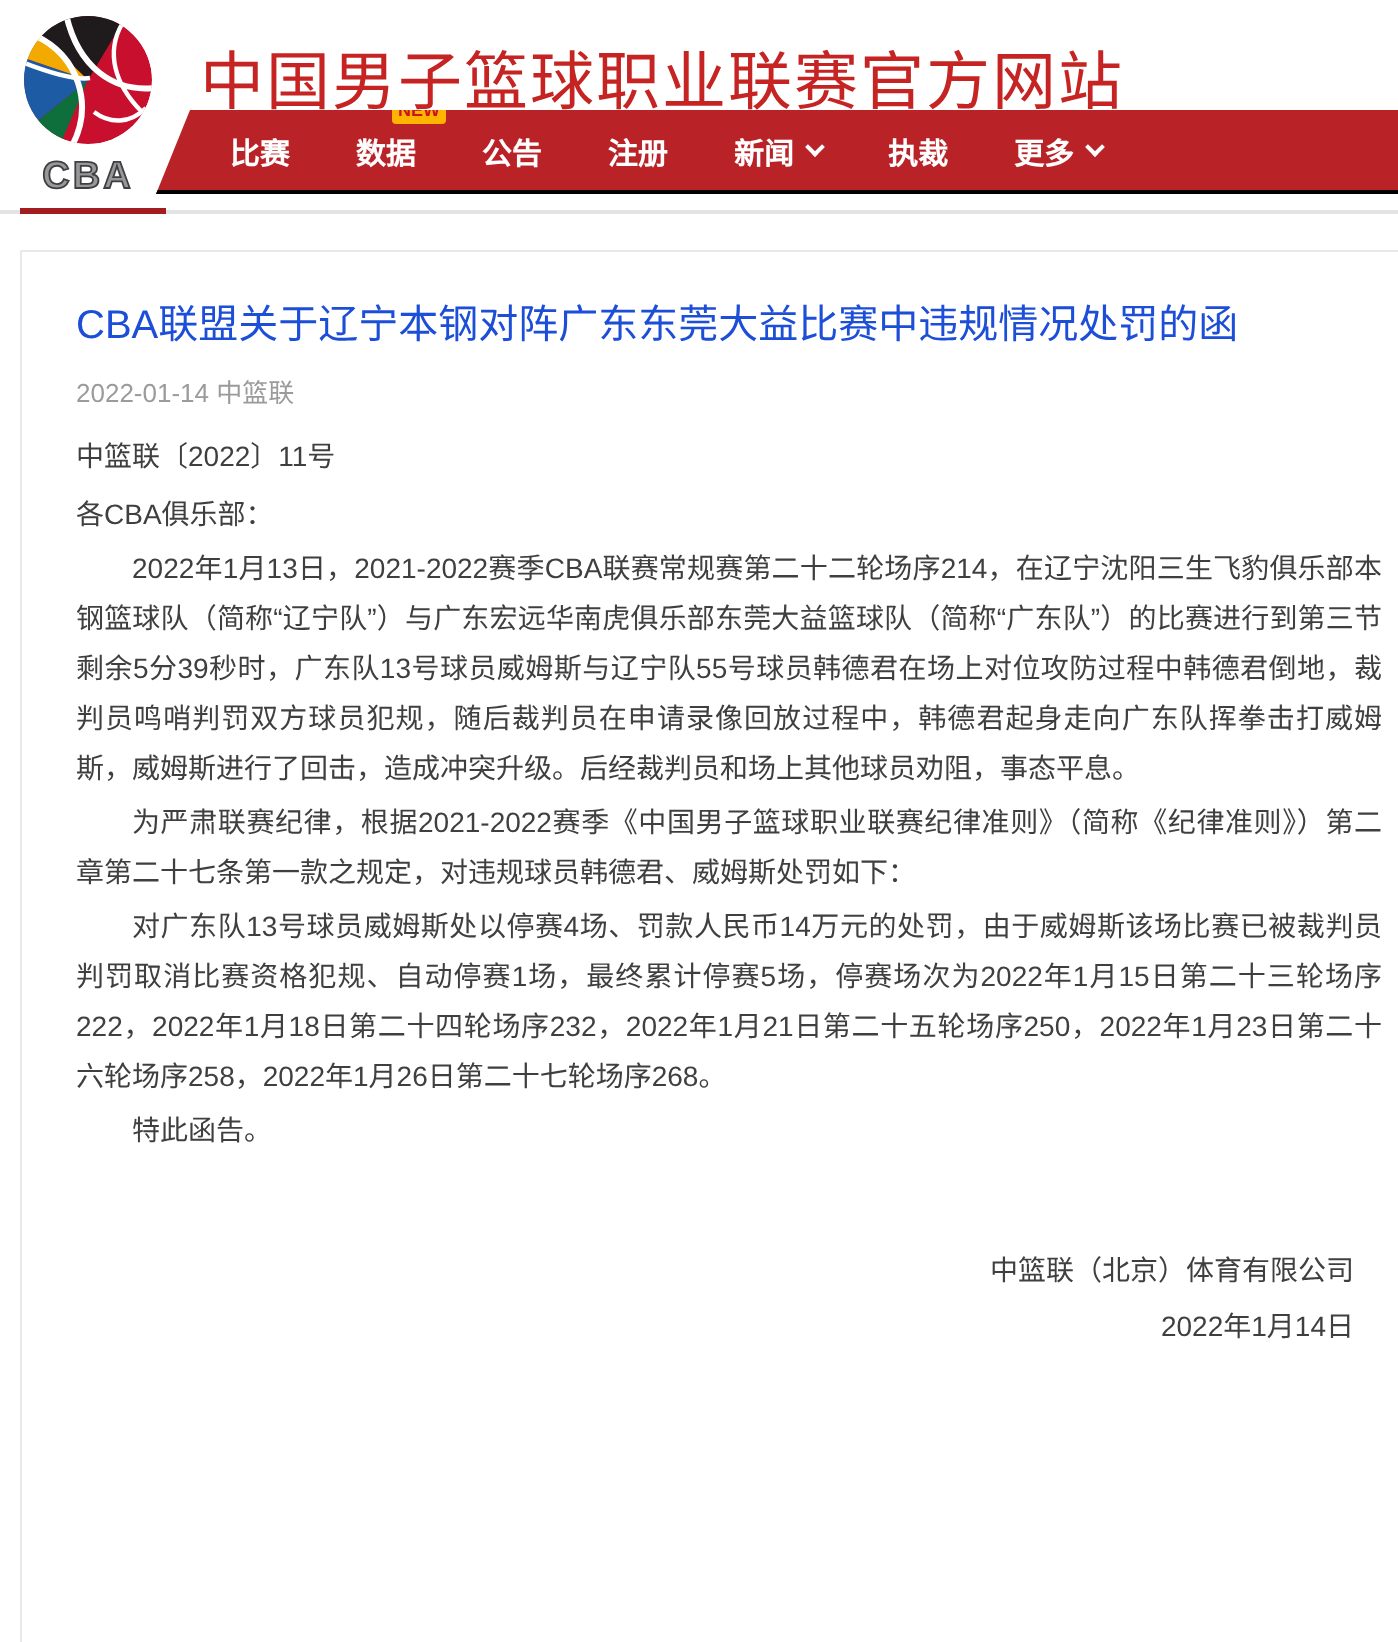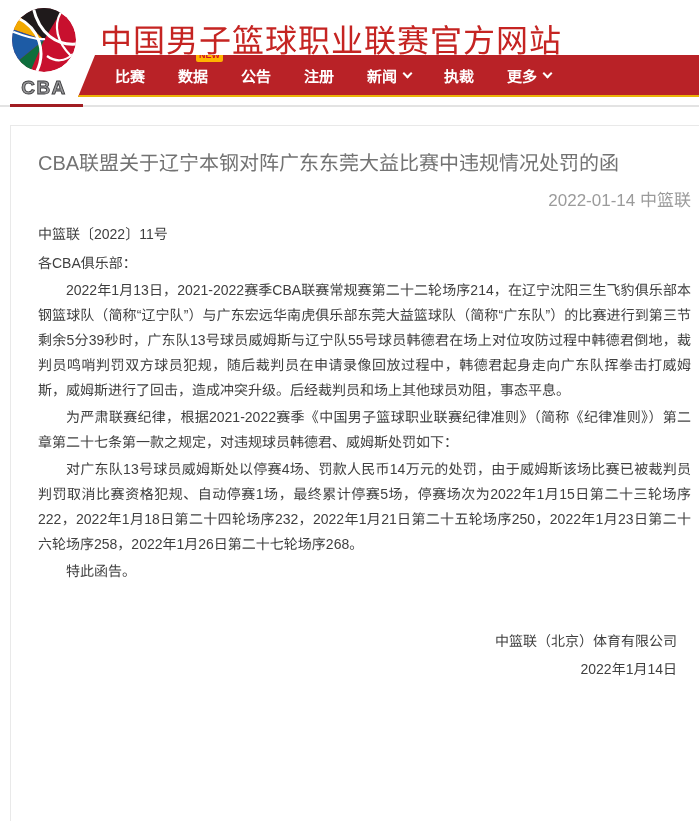--- a/index.html
+++ b/index.html
@@ -8,40 +8,40 @@
 
   
   .header { position:relative; width:699px; height:103px; background:#fff; }
   .logo { position:absolute; left:9px; top:4px; width:70px; height:94px; cursor:pointer; }
   .site-title { position:absolute; left:100px; top:15px; font-size:32px; letter-spacing:1px;
     color:#c52422; font-weight:500; white-space:nowrap; }
 
   .navbar { position:absolute; left:78px; right:0; top:55px; height:42px;
     background:#b92227; clip-path:polygon(17px 0, 100% 0, 100% 100%, 0 100%);
     display:flex; align-items:center; padding-left:34px;
-    border-bottom:2px solid #eab308; }
+    border-bottom:2px solid #000000; }
   .nav-item { position:relative; color:#fff; font-size:15px; font-weight:bold;
     margin-right:27px; padding:4px 3px; cursor:pointer; white-space:nowrap;
     display:flex; align-items:center; }
   .chev { display:inline-block; width:7px; height:7px; margin-left:7px; margin-top:-4px;
     border-right:2px solid #fff; border-bottom:2px solid #fff; transform:rotate(45deg); }
   .badge-new { position:absolute; top:-12px; right:-12px; background:#ffb400; color:#cf1125;
     font-size:9px; font-weight:bold; line-height:1; padding:2px 3px; border-radius:2px;
     letter-spacing:0; }
 
   
   .divider { position:relative; width:699px; height:3px; margin-top:1px; }
   .divider .gray { position:absolute; left:0; right:0; top:1px; height:2px; background:#e3e3e3; }
   .divider .red  { position:absolute; left:10px; top:0; width:73px; height:3px; background:#a11d22; }
 
   
   .card { margin:18px 0 0 10px; border:1px solid #e9e9e9; border-right:none;
     background:#fff; min-height:760px; padding:22px 8px 40px 27px; }
-  .article-title { font-size:20px; font-weight:400; color:#737373; line-height:30px; }
-  .article-meta { margin-top:8px; font-size:17px; color:#9b9b9b;text-align:right; }
+  .article-title { font-size:20px; font-weight:400; color:#1d4ed8; line-height:30px; }
+  .article-meta { margin-top:8px; font-size:13px; color:#9b9b9b; }
   .doc-number { margin-top:12px; font-size:14px; color:#3f3f3f;
     padding-right:12px; }
 
   .article-body { margin-top:8px; font-size:14px; color:#3f3f3f; line-height:25px;
     text-align:justify; }
   .article-body p { margin:2px 0; }
   .article-body p.indent { text-indent:2em; }
 
   .signature { margin-top:46px; text-align:right; padding-right:14px;
     font-size:14px; color:#3f3f3f; }

